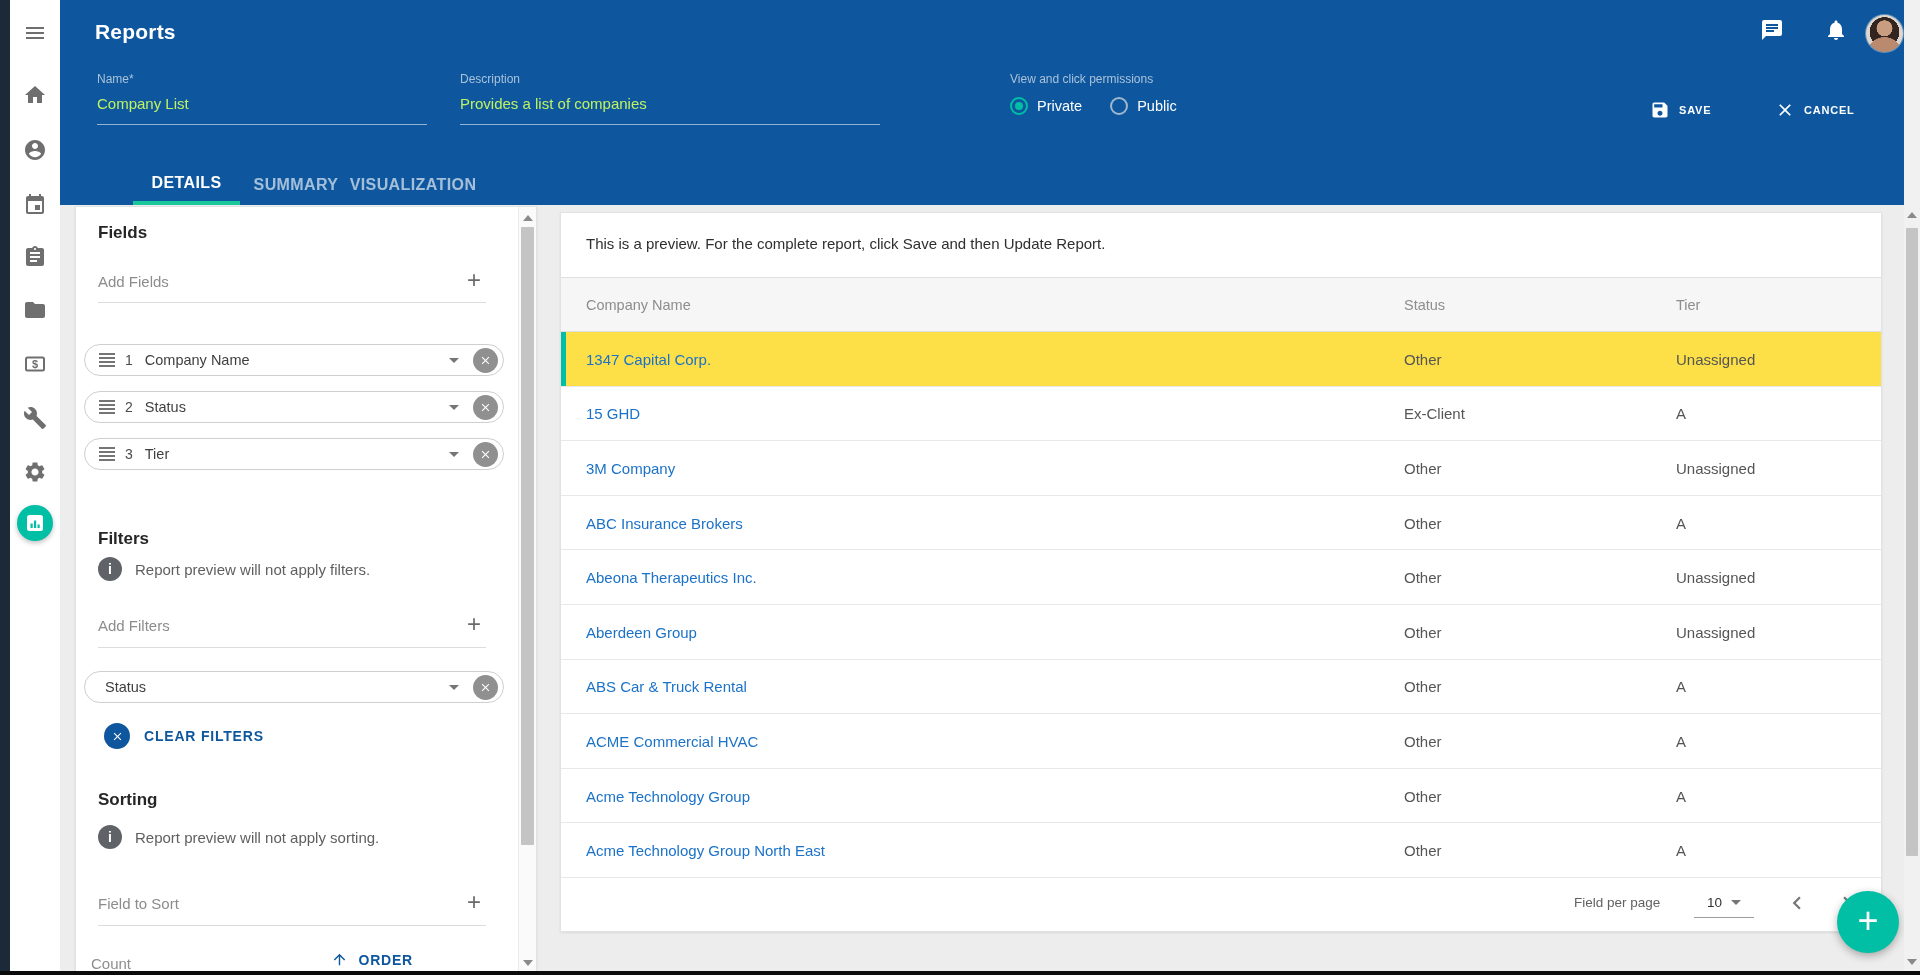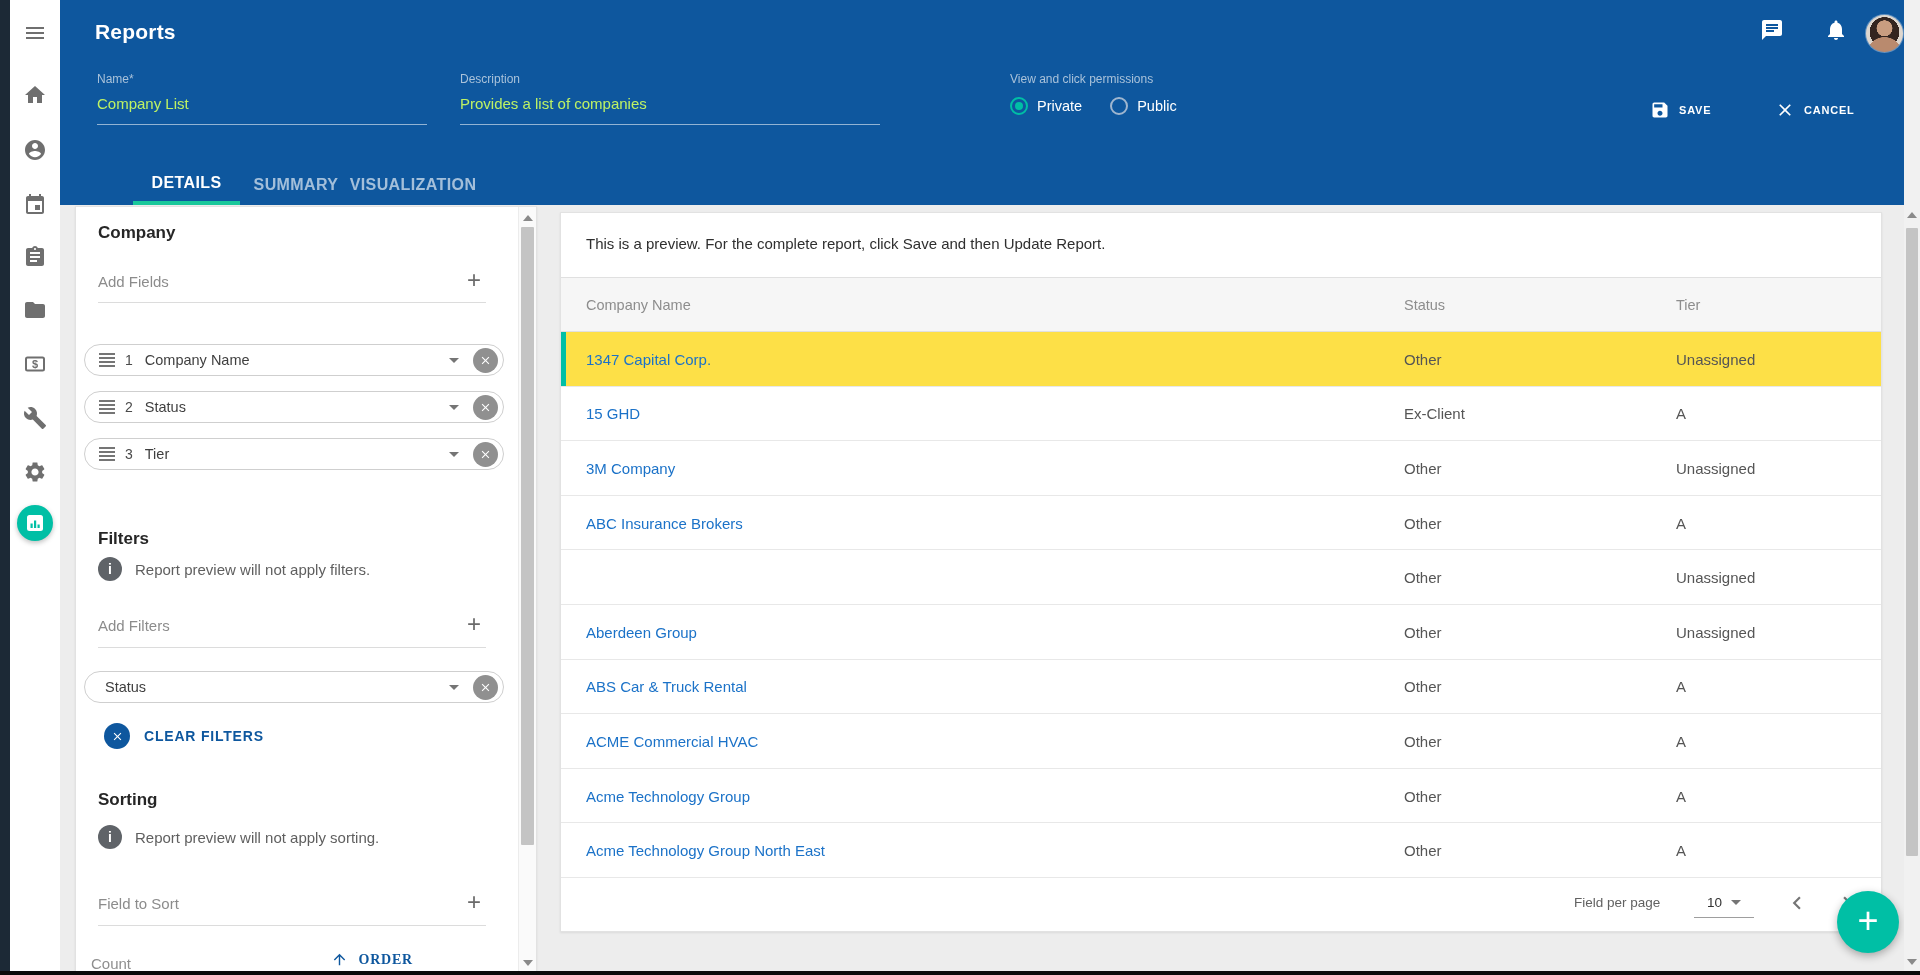--- a/index.html
+++ b/index.html
@@ -70,21 +70,21 @@
   .pill-x svg { width:13px; height:13px; fill:#fff; }
   .note-row { position:absolute; left:22px; right:30px; display:flex; align-items:center; gap:13px; }
   .info-ic { width:24px; height:24px; border-radius:50%; background:#5f6368; color:#fff; font-size:14px; font-weight:700; text-align:center; line-height:24px; flex:0 0 auto; }
   .info-ic::before { content:"i"; }
   .note-text { font-size:15px; color:#5f5f5f; }
   .clear-row { position:absolute; left:28px; display:flex; align-items:center; gap:14px; cursor:pointer; }
   .clear-ic { width:26px; height:26px; border-radius:50%; background:#0e579e; display:flex; align-items:center; justify-content:center; }
   .clear-ic svg { width:13px; height:13px; fill:#fff; }
   .clear-label { font-size:14px; font-weight:700; letter-spacing:.8px; color:#0e579e; }
   .count-label { position:absolute; left:15px; font-size:15px; color:#8f8f8f; }
-  .order-group { position:absolute; right:105px; display:flex; align-items:center; gap:10px; cursor:pointer;font-family:Liberation Serif, serif; }
+  .order-group { position:absolute; right:105px; display:flex; align-items:center; gap:10px; cursor:pointer; }
   .order-group svg { width:17px; height:17px; fill:#0e579e; }
   .order-label { font-size:14px; font-weight:700; letter-spacing:.8px; color:#0e579e; }
 
   
   .panel-scroll { position:absolute; right:0; top:0; bottom:0; width:18px; background:#fafafa; border-left:1px solid #ececec; }
   .sb-up, .sb-down { position:absolute; left:4px; width:0; height:0; cursor:pointer; }
   .sb-up { border-left:5px solid transparent; border-right:5px solid transparent; border-bottom:6px solid #8a8a8a; }
   .sb-down { border-left:5px solid transparent; border-right:5px solid transparent; border-top:6px solid #8a8a8a; }
   .panel-scroll .sb-up { top:8px; }
   .panel-scroll .sb-down { bottom:8px; }
@@ -242,21 +242,21 @@
     <div class="tabs">
       <div class="tab tab-details active">DETAILS</div>
       <div class="tab tab-summary">SUMMARY</div>
       <div class="tab tab-viz">VISUALIZATION</div>
     </div>
   </div>
 
   <div class="fields-card">
     <div class="panel-inner">
 
-      <div class="sec-head" style="top:16px;">Company</div>
+      <div class="sec-head" style="top:16px;">Fields</div>
       <div class="add-row" style="top:62px;">
         <span class="add-label">Add Fields</span>
         <span class="plus-btn"></span>
       </div>
       <div class="hdivider" style="top:95px;"></div>
 
       <div class="pill" style="top:137px;">
         <span class="drag-handle"><svg viewBox="0 0 16 14">
               <rect y="0" width="16" height="2"></rect>
               <rect y="4" width="16" height="2"></rect>
@@ -387,20 +387,21 @@
         <div class="td link col-company">3M Company</div>
         <div class="td col-status">Other</div>
         <div class="td col-tier">Unassigned</div>
       </div>
       <div class="trow">
         <div class="td link col-company">ABC Insurance Brokers</div>
         <div class="td col-status">Other</div>
         <div class="td col-tier">A</div>
       </div>
       <div class="trow">
+        <div class="td link col-company">Abeona Therapeutics Inc.</div>
         <div class="td col-status">Other</div>
         <div class="td col-tier">Unassigned</div>
       </div>
       <div class="trow">
         <div class="td link col-company">Aberdeen Group</div>
         <div class="td col-status">Other</div>
         <div class="td col-tier">Unassigned</div>
       </div>
       <div class="trow">
         <div class="td link col-company">ABS Car &amp; Truck Rental</div>

